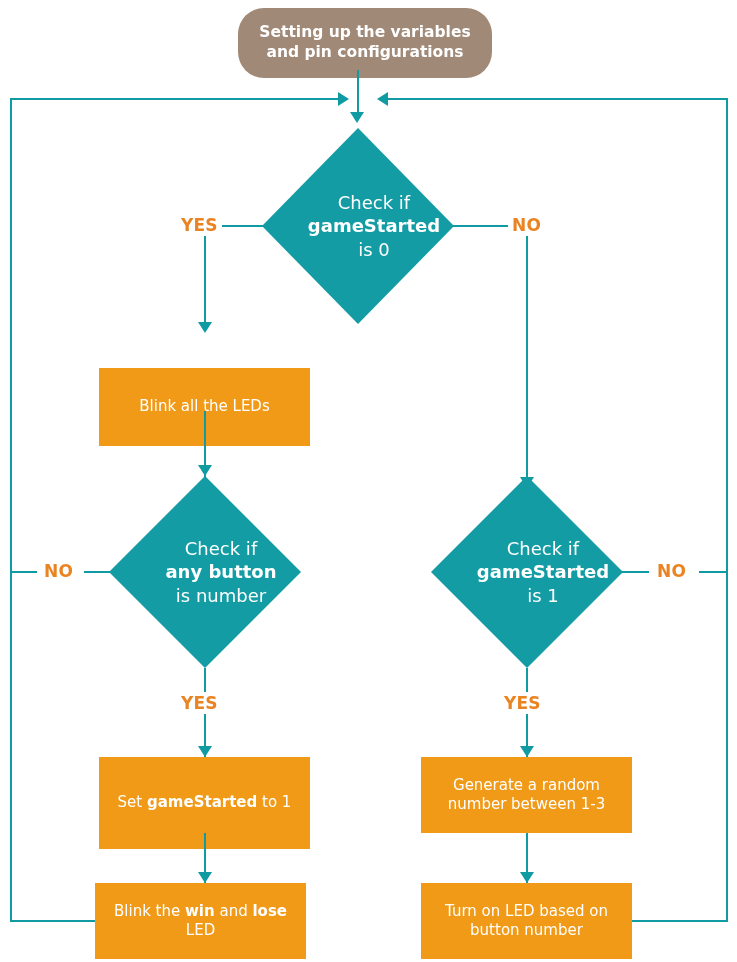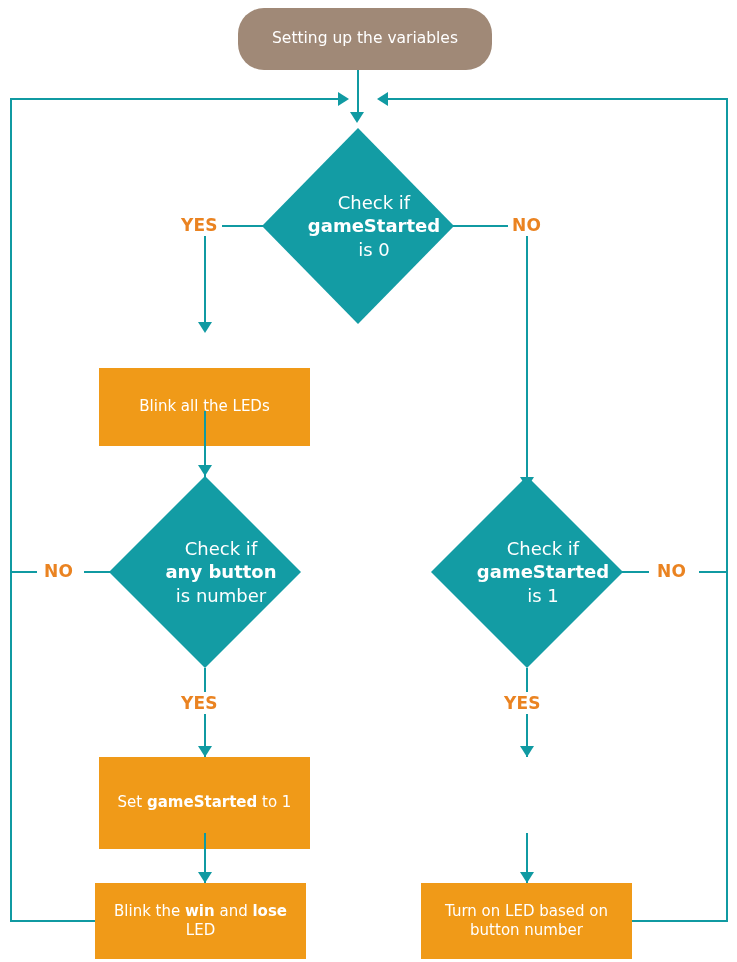--- a/index.html
+++ b/index.html
@@ -102,23 +102,24 @@
     background: #ffffff;
     padding: 1px 4px;
     white-space: nowrap;
   }
 </style>
 </head>
 <body>
 
 <div id="canvas">
 
-  <div class="node terminator" style="left:238px; top:8px; width:254px; height:62px;">
+  <div class="node terminator" style="left:238px; top:8px; width:254px; height:70px;font-weight:bold;">
     <div class="txt">
       <span>Setting up the variables</span><br>
+      <span>and pin configurations</span>
     </div>
   </div>
 
   <div class="line-v" style="left:357px; top:70px; height:44px;"></div>
   <div class="arrow arrow-down" style="left:350.2px; top:112px;"></div>
 
   <div class="line-h" style="left:10px; top:98px; width:330px;"></div>
   <div class="arrow arrow-right" style="left:338px; top:91.7px;"></div>
   <div class="line-v" style="left:10px; top:98px; height:824px;"></div>
   <div class="line-h" style="left:10px; top:919.6px; width:90px;"></div>
@@ -202,20 +203,26 @@
 
   <div class="line-v" style="left:204px; top:833px; height:51px;"></div>
   <div class="arrow arrow-down" style="left:198px; top:872px;"></div>
 
   <div class="node process" style="left:95px; top:883px; width:211px; height:76px;">
     <div class="txt">
       <span>Blink the </span><span class="b">win</span><span> and </span><span class="b">lose</span><span> LED</span>
     </div>
   </div>
 
+  <div class="node process" style="left:421px; top:757px; width:211px; height:76px;">
+    <div class="txt">
+      <span>Generate a random</span><br>
+      <span>number between 1-3</span>
+    </div>
+  </div>
 
   <div class="line-v" style="left:526px; top:833px; height:51px;"></div>
   <div class="arrow arrow-down" style="left:520.2px; top:872px;"></div>
 
   <div class="node process" style="left:421px; top:883px; width:211px; height:76px;">
     <div class="txt">
       <span>Turn on LED based on</span><br>
       <span>button number</span>
     </div>
   </div>

